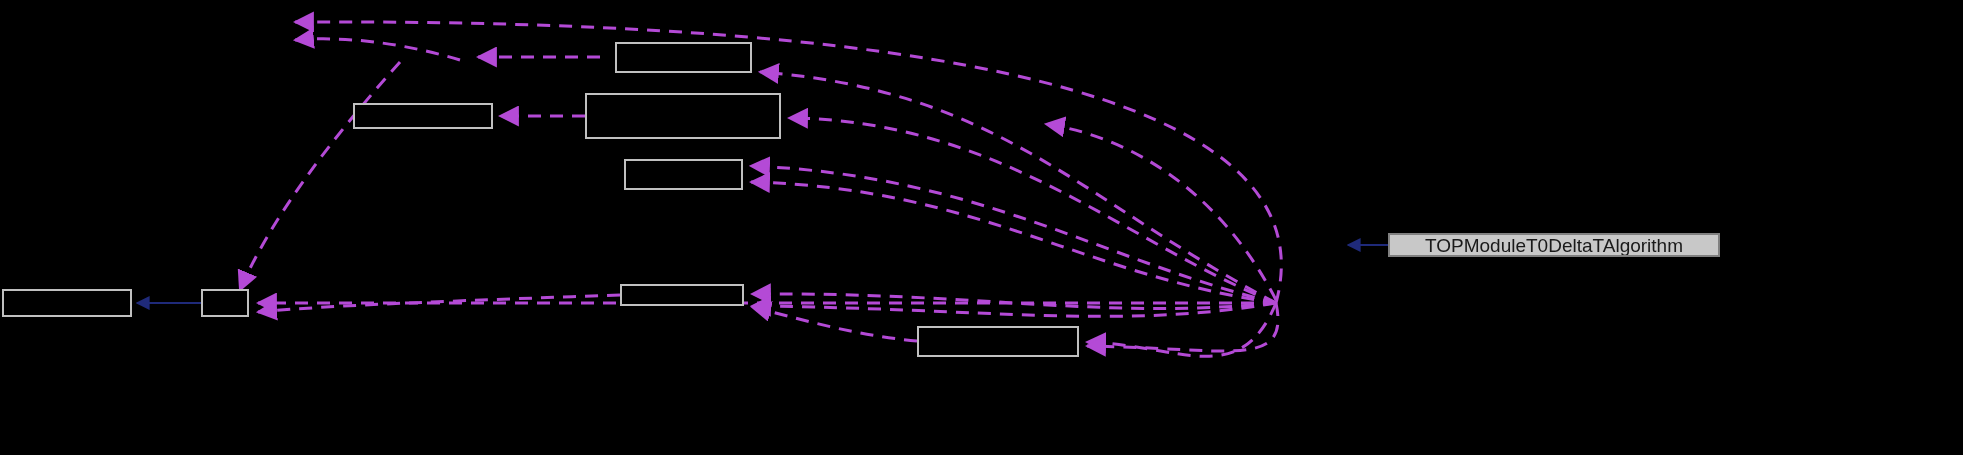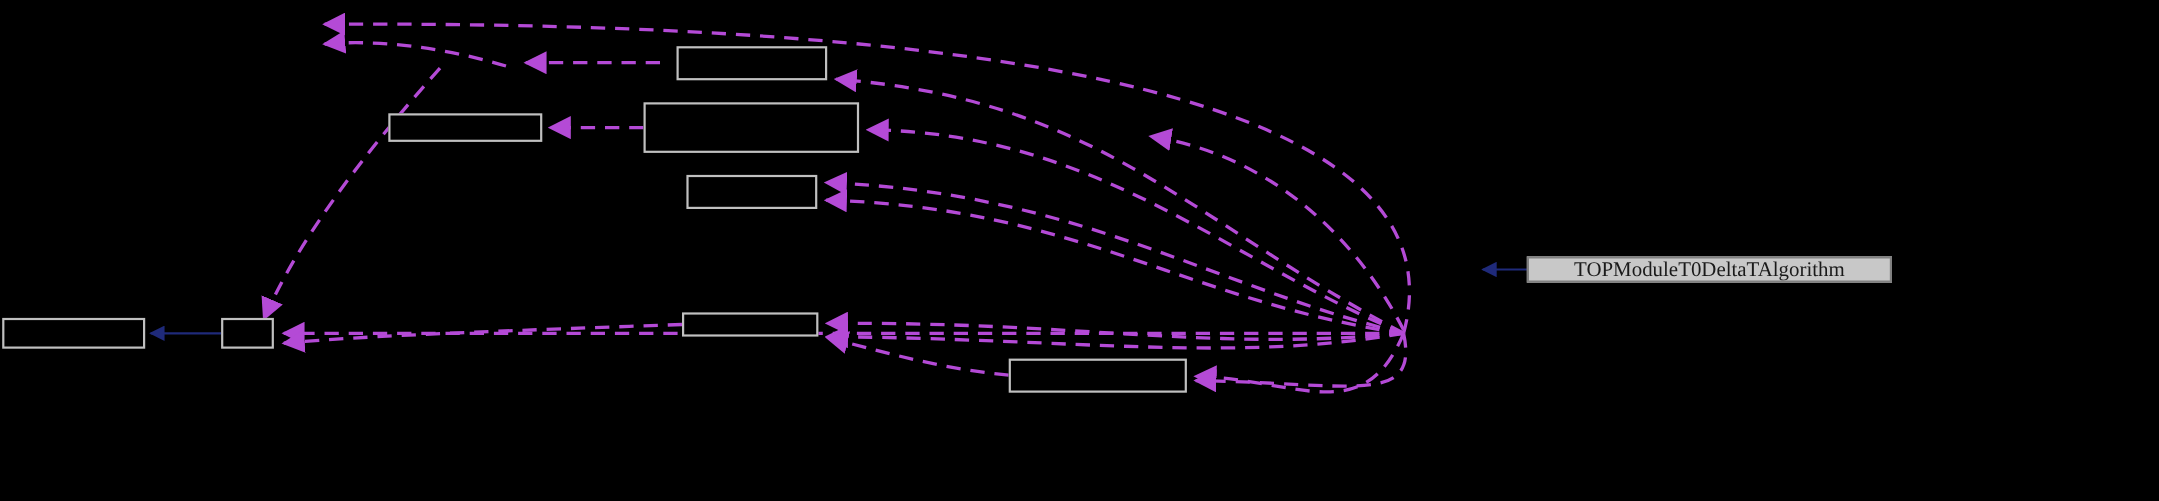--- a/index.html
+++ b/index.html
@@ -7,21 +7,21 @@
     margin: 0;
     padding: 0;
     background: #000000;
   }
   #graph-root {
     position: relative;
     width: 1963px;
     height: 383px;
     background: #000000;
     overflow: hidden;
-    font-family: Liberation Serif, serif;
+    font-family: Liberation Sans, sans-serif;
   }
   #edge-layer {
     position: absolute;
     left: 0;
     top: 0;
     width: 1963px;
     height: 455px;
   }
   .graph-node {
     position: absolute;

